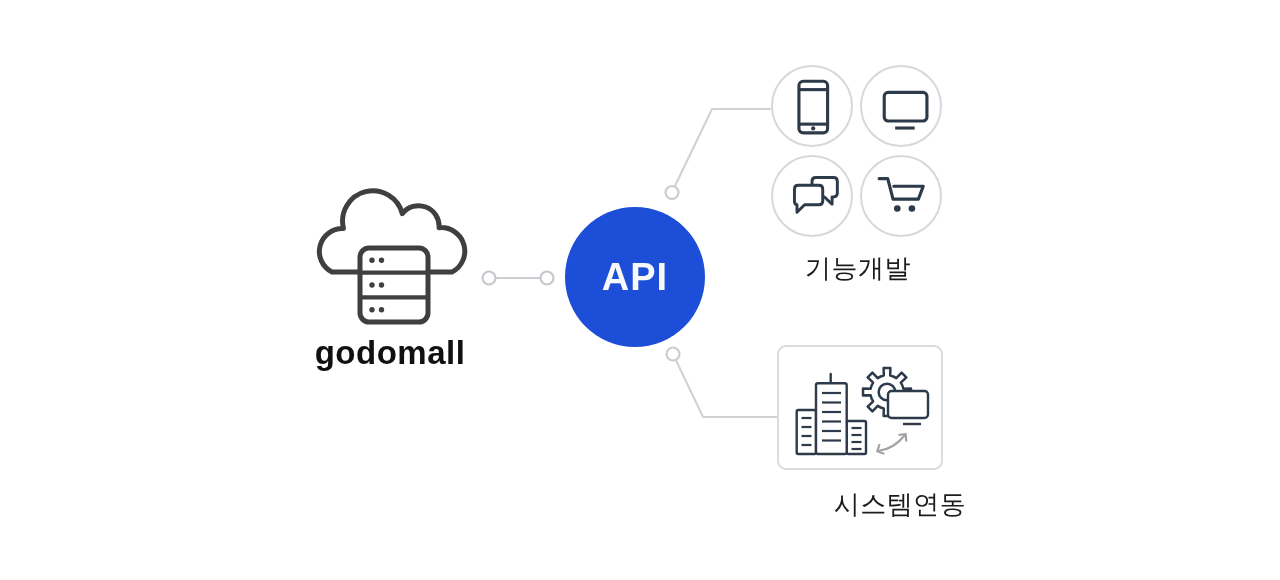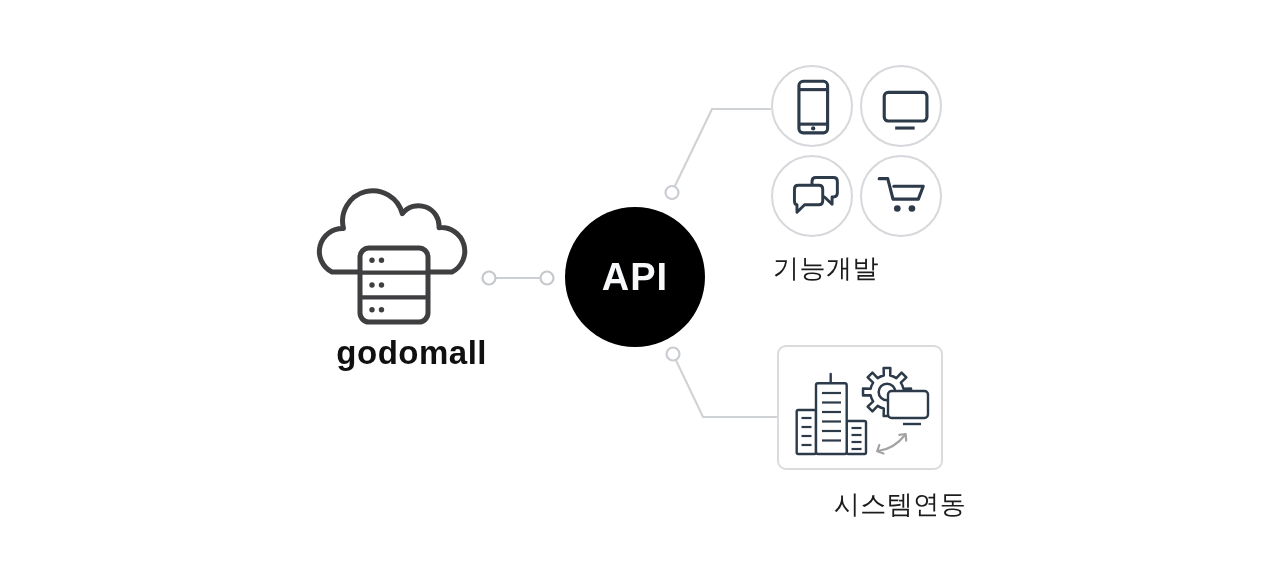--- a/index.html
+++ b/index.html
@@ -6,40 +6,40 @@
   .stage{position:relative;width:1280px;height:580px;background:#ffffff;overflow:hidden;
          font-family:"Liberation Sans","DejaVu Sans",sans-serif;}
   .abs{position:absolute;}
   svg{display:block;}
 
   
   .connectors{position:absolute;left:0;top:0;z-index:1;}
 
   
   .cloud-svg{left:315px;top:183px;z-index:2;}
-  .brand{left:277px;top:334px;width:210px;text-align:right;
+  .brand{left:285px;top:334px;width:210px;text-align:center;
          font-size:33px;font-weight:700;letter-spacing:.5px;color:#101010;z-index:3;}
 
   
   .api-circle{left:565px;top:207px;width:140px;height:140px;border-radius:50%;
-              background:#000000;display:flex;align-items:center;justify-content:center;z-index:3;}
+              background:#1d4ed8;display:flex;align-items:center;justify-content:center;z-index:3;}
   .api-circle span{color:#f7f8f9;font-size:38px;font-weight:700;letter-spacing:1px;}
 
   
   .icon-circle{width:82px;height:82px;border-radius:50%;border:2px solid #d6d8dc;
                box-sizing:border-box;background:#fff;z-index:3;
                display:flex;align-items:center;justify-content:center;}
   .ic-phone{left:771px;top:65px;}
   .ic-monitor{left:860px;top:65px;}
   .ic-chat{left:771px;top:155px;}
   .ic-cart{left:860px;top:155px;}
 
   .group-label{width:200px;text-align:center;font-size:26px;font-weight:500;
                color:#1c1c1e;letter-spacing:.5px;z-index:3;}
-  .lbl-feature{left:726px;top:251px;}
+  .lbl-feature{left:758px;top:251px;}
   .lbl-integration{left:800px;top:487px;}
 
   
   .integration-box{left:777px;top:345px;width:166px;height:125px;box-sizing:border-box;
                    border:2px solid #dbdbdd;border-radius:9px;background:#fff;z-index:3;
                    display:flex;align-items:center;justify-content:center;}
 </style>
 </head>
 <body>
 

